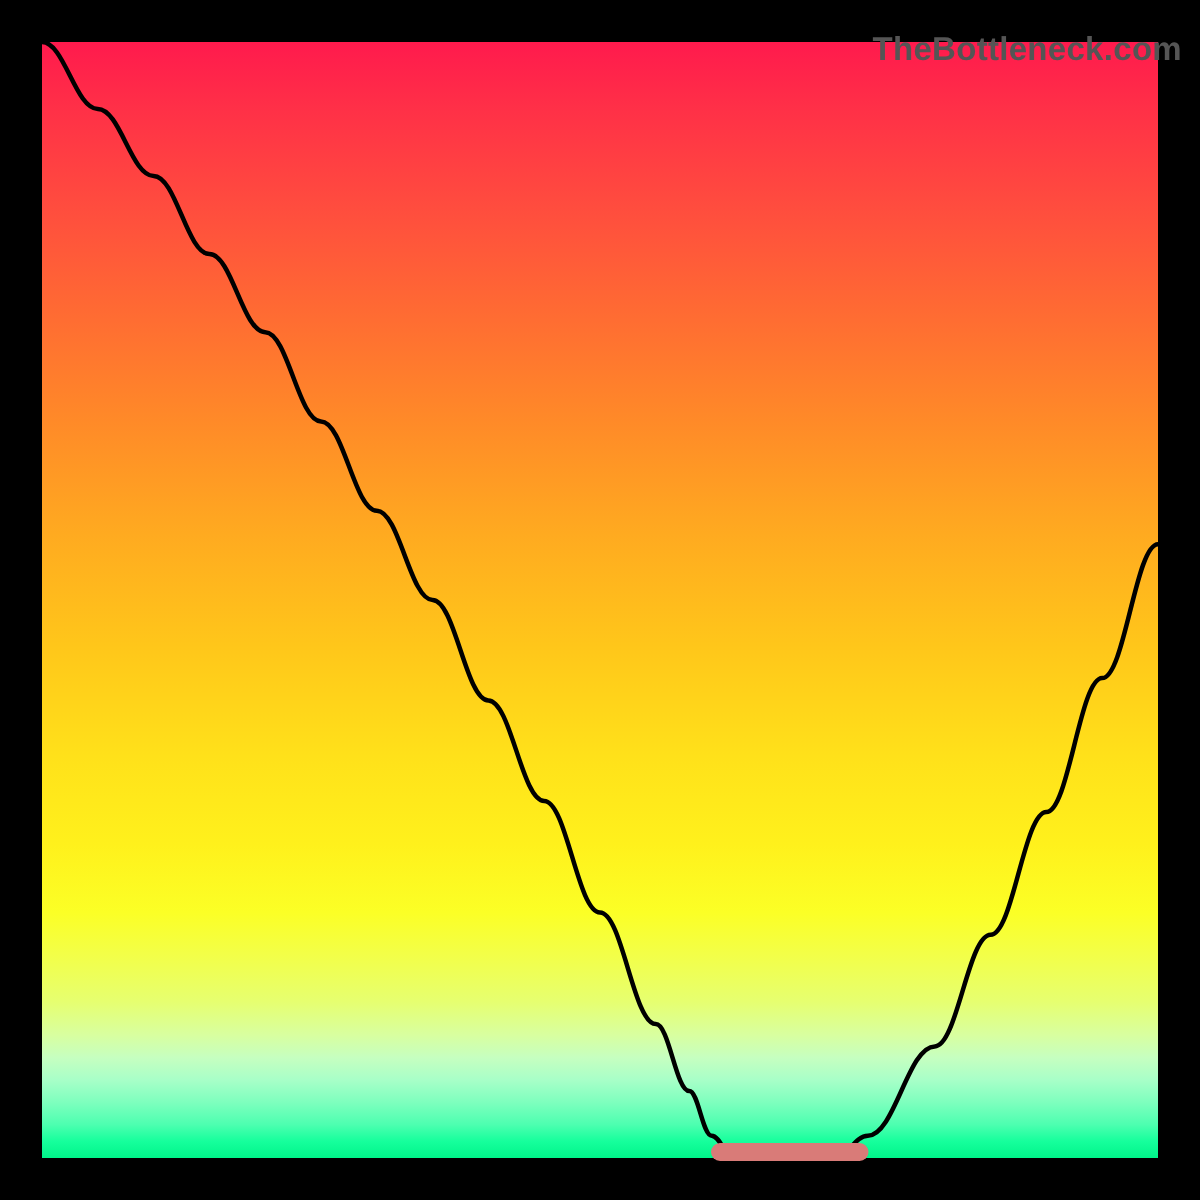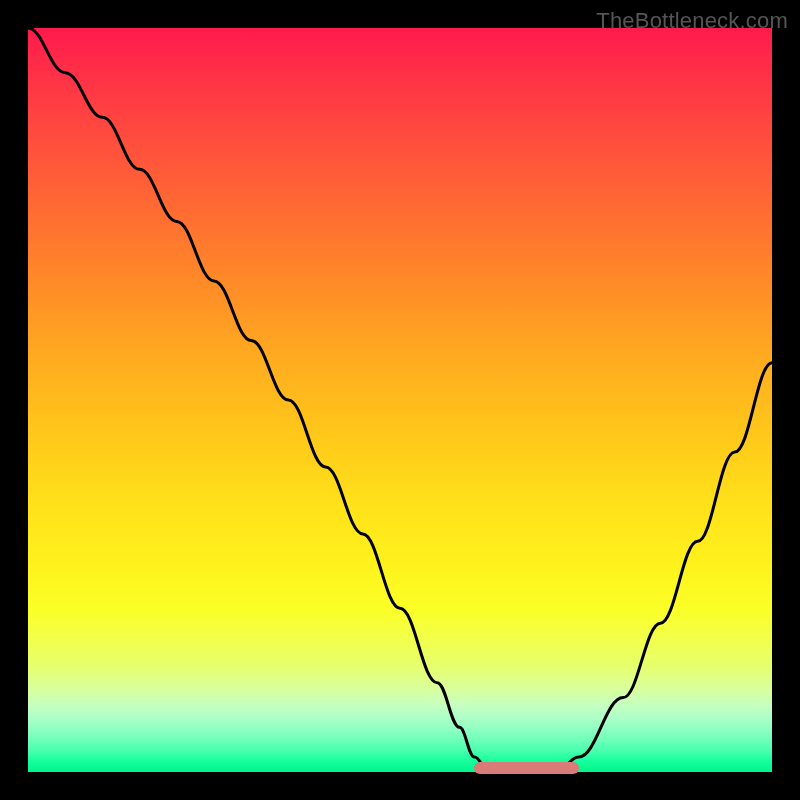--- a/index.html
+++ b/index.html
@@ -12,25 +12,25 @@
     font-family: Arial, Helvetica, sans-serif;
   }
   .frame {
     position: relative;
     width: 800px;
     height: 800px;
     background: #000;
   }
   .watermark {
     position: absolute;
-    top: 8px;
+    top: 20px;
     right: 12px;
     color: #555;
     font-size: 22px;
-    font-weight: 400;
+    font-weight: 700;
     letter-spacing: 0.2px;
     z-index: 10;
   }
   .plot {
     position: absolute;
     left: 28px;
     top: 28px;
     width: 744px;
     height: 744px;
   }

